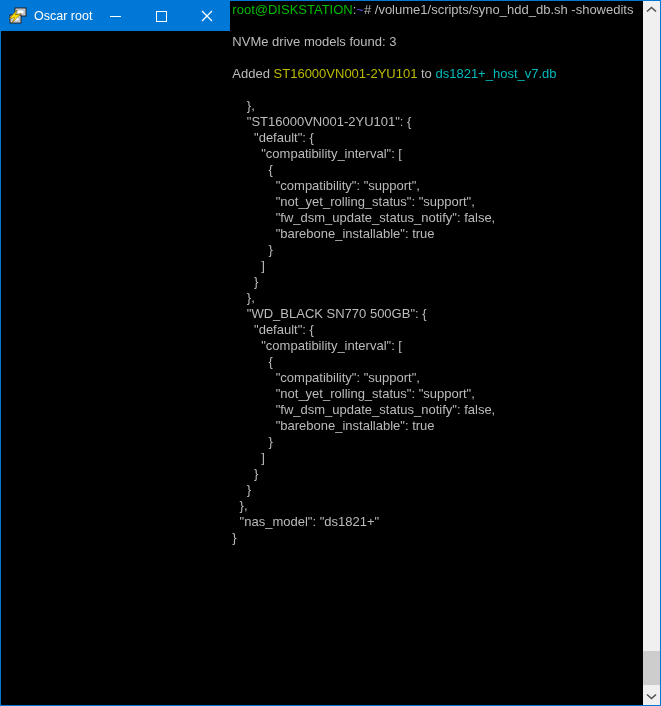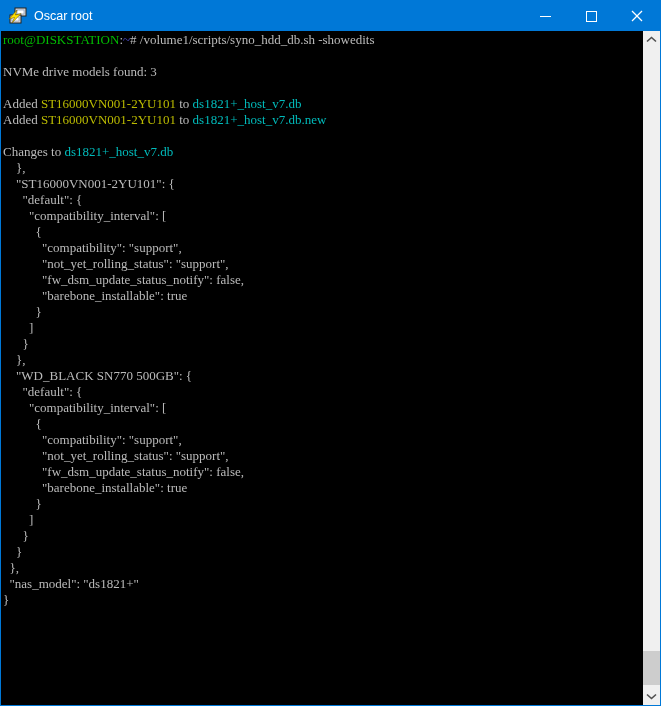--- a/index.html
+++ b/index.html
@@ -5,21 +5,21 @@
   html, body { margin: 0; padding: 0; }
   body {
     width: 661px; height: 706px;
     font-family: "Liberation Sans", sans-serif;
     background: #444;
   }
   .window {
     box-sizing: border-box;
     width: 661px; height: 706px;
     border: 1px solid var(--titlebar, #0078d7);
-    display: flex; flex-direction: column;
+    display: flex; 
     background: #000;
   }
   .titlebar {
     height: 30px; flex: 0 0 30px;
     background: var(--titlebar, #0078d7);
     display: flex; align-items: center;
     user-select: none;
   }
   .app-icon { margin-left: 7px; width: 19px; height: 19px; display: inline-flex; }
   .title {
@@ -31,21 +31,21 @@
     width: 46px; height: 30px;
     display: flex; align-items: center; justify-content: center;
   }
   .glyph-min { width: 11px; height: 1px; background: #ffffff; }
   .glyph-max { width: 9px; height: 9px; border: 1px solid #ffffff; }
   .body-area { flex: 1; display: flex; min-height: 0; }
   .terminal {
     flex: 1;
     background: var(--term-bg, #000);
     color: var(--c-default, #bbbbbb);
-    font-family: Liberation Serif, serif;
+    font-family: Liberation Sans, sans-serif;
     font-size: 13px; line-height: 16px;
     padding: 1px 0 12px 2px;
     overflow: hidden;
   }
   .term-line { white-space: pre; min-height: 16px; }
   .c-default { color: var(--c-default, #bbbbbb); }
   .c-green   { color: var(--c-green, #00bb00); }
   .c-yellow  { color: var(--c-yellow, #bbbb00); }
   .c-cyan    { color: var(--c-cyan, #00bbbb); }
   .c-blue    { color: var(--c-blue, #5555dd); }
@@ -97,23 +97,21 @@
     </div>
   </div>
 
   <div class="body-area">
     <div class="terminal">
         <div class="term-line"><span class="c-green">root@DISKSTATION</span><span class="c-default">:</span><span class="c-blue">~</span><span class="c-default"># /volume1/scripts/syno_hdd_db.sh -showedits</span></div>
         <div class="term-line"></div>
         <div class="term-line"><span class="c-default">NVMe drive models found: 3</span></div>
         <div class="term-line"></div>
         <div class="term-line"><span class="c-default">Added </span><span class="c-yellow">ST16000VN001-2YU101</span><span class="c-default"> to </span><span class="c-cyan">ds1821+_host_v7.db</span></div>
-        <div class="term-line"><span class="c-default">Added </span><span class="c-yellow">ST16000VN001-2YU101</span><span class="c-default"> to </span><span class="c-cyan">ds1821+_host_v7.db.new</span></div>
         <div class="term-line"></div>
-        <div class="term-line"><span class="c-default">Changes to </span><span class="c-cyan">ds1821+_host_v7.db</span></div>
         <div class="term-line"><span class="c-default">    },</span></div>
         <div class="term-line"><span class="c-default">    "ST16000VN001-2YU101": {</span></div>
         <div class="term-line"><span class="c-default">      "default": {</span></div>
         <div class="term-line"><span class="c-default">        "compatibility_interval": [</span></div>
         <div class="term-line"><span class="c-default">          {</span></div>
         <div class="term-line"><span class="c-default">            "compatibility": "support",</span></div>
         <div class="term-line"><span class="c-default">            "not_yet_rolling_status": "support",</span></div>
         <div class="term-line"><span class="c-default">            "fw_dsm_update_status_notify": false,</span></div>
         <div class="term-line"><span class="c-default">            "barebone_installable": true</span></div>
         <div class="term-line"><span class="c-default">          }</span></div>

